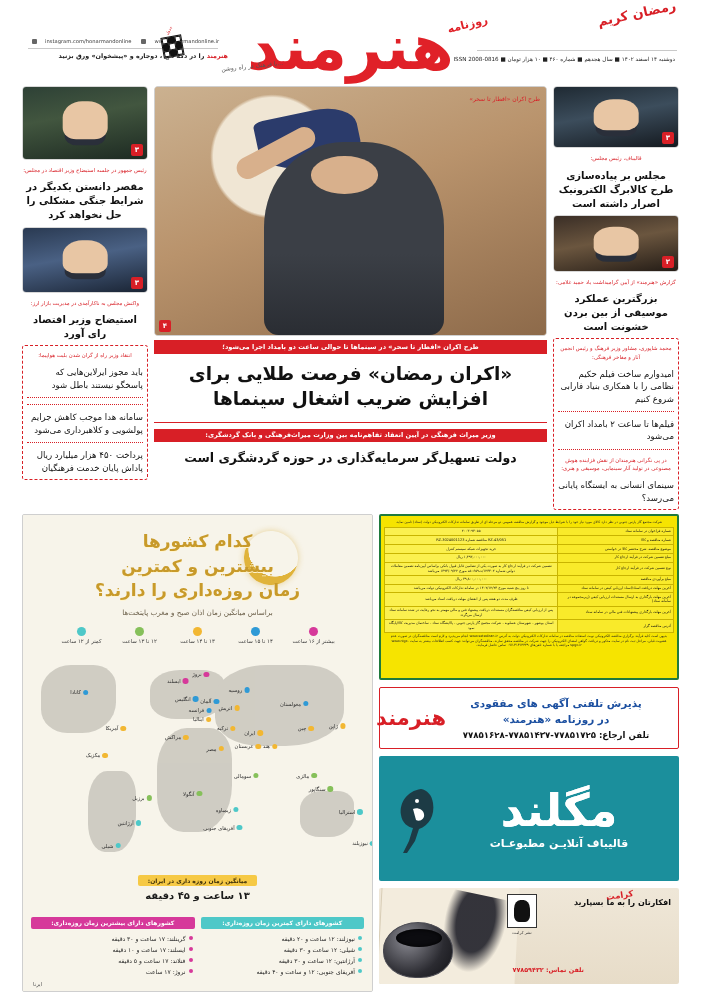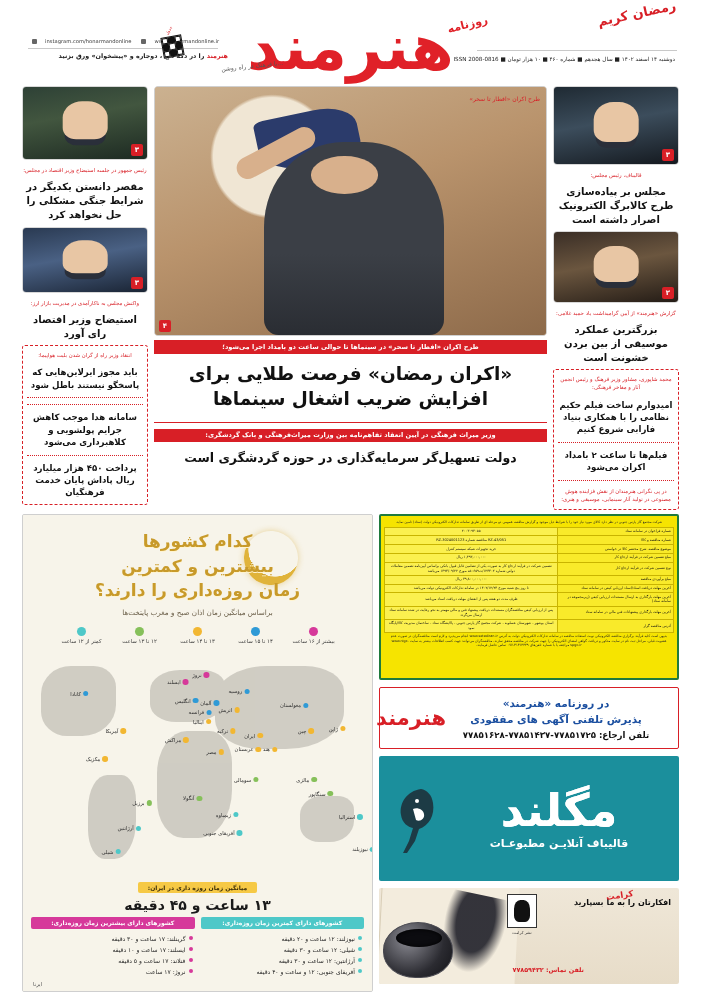--- a/index.html
+++ b/index.html
@@ -37,21 +37,21 @@
   .photo{position:relative;width:100%;border-radius:4px;overflow:hidden;border:1px solid #d8d8d8}
   .ph-pagenum{position:absolute;left:4px;bottom:3px;width:12px;height:12px;background:#d81f26;color:#fff;font-size:7px;line-height:12px;text-align:center;border-radius:2px;font-weight:bold}
   .ph-pagenum.rt{left:auto;right:4px}
 
   .kicker{font-size:5.4px;color:#d81f26;text-align:center;line-height:1.5;padding:2px 1px;direction:rtl}
   .hl{font-size:11px;font-weight:bold;color:#111;text-align:center;line-height:1.42;direction:rtl;padding:0 2px}
   .hl.sm{font-size:10px}
 
   .dotbox{border:1.4px dashed #d81f26;border-radius:3px;padding:5px 4px;display:flex;flex-direction:column;gap:6px}
   .dotbox .kicker{padding:0 0 1px 0}
-  .brief{font-size:8.6px;font-weight:bold;color:#111;text-align:center;line-height:1.45;direction:rtl}
+  .brief{font-size:8.6px;font-weight:normal;color:#111;line-height:1.45;direction:rtl}
   .sepdot{height:0;border-top:1.2px dotted #d81f26}
 
   
   .hero{position:relative;width:100%;height:250px;border:1px solid #d0d0d0;border-radius:4px;overflow:hidden;background:#caa37a}
   .hero-caption{position:absolute;right:6px;top:8px;font-size:6px;color:#d81f26;transform:rotate(0);direction:rtl}
   .redbar{background:#d81f26;color:#fff;font-size:6.6px;font-weight:bold;text-align:center;padding:2.5px 4px;direction:rtl;line-height:1.3}
   .mainhead{font-size:18.5px;font-weight:bold;color:#111;text-align:center;line-height:1.35;direction:rtl;padding:4px 2px}
   .mainhead2{font-size:12.5px;font-weight:bold;color:#111;text-align:center;line-height:1.4;direction:rtl;padding:3px 2px}
   .hr-red{height:1.4px;background:#d81f26;margin:2px 0}
 
@@ -122,21 +122,21 @@
   .lg{display:flex;flex-direction:column;align-items:center;gap:2px;width:44px}
   .lg .dot{width:9px;height:9px;border-radius:50%}
   .lg .lb{font-size:5.4px;color:#3a3a3a;text-align:center;line-height:1.35;direction:rtl}
   .map{position:relative;flex:1;margin:0 4px}
   .map-bg{position:absolute;inset:0;opacity:.85}
   .cont{position:absolute;background:#c9c6bd;border-radius:40% 30% 45% 35%}
   .pin{position:absolute;display:flex;align-items:center;gap:2px;direction:rtl;transform:translate(50%,-50%)}
   .pin .d{width:5.5px;height:5.5px;border-radius:50%;flex:0 0 auto}
   .pin .n{font-size:5.2px;color:#2e2e2e;white-space:nowrap}
   .ir-banner{margin:2px auto 4px;background:#f6c945;color:#3a2d08;font-size:6px;font-weight:bold;padding:2px 10px;border-radius:2px;text-align:center;direction:rtl;width:max-content}
-  .ir-val{text-align:center;font-size:14px;font-weight:bold;color:#1a1a1a;margin-bottom:4px;direction:rtl}
+  .ir-val{text-align:center;font-size:10px;font-weight:bold;color:#1a1a1a;margin-bottom:16px;direction:rtl}
   .ig-lists{display:flex;gap:6px;padding:0 8px 4px}
   .lst{flex:1}
   .lst-h{font-size:6px;font-weight:bold;color:#fff;padding:2.5px 6px;border-radius:2px;text-align:center;direction:rtl}
   .lst ul{list-style:none;padding:4px 2px 0;direction:rtl}
   .lst li{font-size:6px;color:#1f1f1f;line-height:1.85;display:flex;align-items:center;gap:3px;justify-content:flex-start}
   .lst li .b{width:4px;height:4px;border-radius:50%;flex:0 0 auto}
   .ig-src{text-align:left;font-size:5.4px;color:#555;padding:0 10px 4px;direction:rtl}
 
   .hero-img{position:absolute;inset:0;background:
      radial-gradient(circle at 30% 28%, #f0e6d4 0 18%, transparent 19%),
@@ -217,20 +217,21 @@
       <div class="kicker">گزارش «هنرمند» از آیین گرامیداشت یاد حمید غلامی:</div>
       <div class="hl sm">بزرگترین عملکرد موسیقی از بین بردن خشونت است</div>
 
       <div class="dotbox">
         <div class="kicker">محمد شاپوری، مشاور وزیر فرهنگ و رئیس انجمن آثار و مفاخر فرهنگی:</div>
         <div class="brief">امیدوارم ساخت فیلم حکیم نظامی را با همکاری بنیاد فارابی شروع کنیم</div>
         <div class="sepdot"></div>
         <div class="brief">فیلم‌ها تا ساعت ۲ بامداد اکران می‌شود</div>
         <div class="sepdot"></div>
         <div class="kicker">در پی نگرانی هنرمندان از نقش فزاینده هوش مصنوعی در تولید آثار سینمایی، موسیقی و هنری:</div>
+        <div class="brief">سینمای انسانی به ایستگاه پایانی می‌رسد؟</div>
       </div>
     </div>
 
     <div class="col-center">
       <div class="hero">
         <div class="hero-img"></div>
         <div class="hero-cloth"></div>
         <div class="hero-arm"></div>
         <div class="hero-person"></div>
         <div class="hero-head"></div>
@@ -327,22 +328,22 @@
         </table>
         <div class="t-note">بدیهی است کلیه فرآیند برگزاری مناقصه الکترونیکی نوبت استفاده مناقصه در سامانه تدارکات الکترونیکی دولت به آدرس www.setadiran.ir انجام می‌پذیرد و لازم است مناقصه‌گران در صورت عدم عضویت قبلی، مراحل ثبت نام در سایت مذکور و دریافت گواهی امضای الکترونیکی را جهت شرکت در مناقصه محقق سازند. مناقصه‌گران می‌توانند جهت کسب اطلاعات بیشتر به سایت www.nigc-spgc.ir مراجعه یا با شماره تلفن‌های ۳۱۳۱۴۴۴۹-۰۷۷ تماس حاصل فرمایند.</div>
         <div class="t-foot">
           
           
         </div>
       </div>
 
       <div class="lost">
         <div class="lost-txt">
+          <div class="l1">پذیرش تلفنی آگهی های مفقودی</div>
           <div class="l1">در روزنامه «هنرمند»</div>
-          <div class="l1">پذیرش تلفنی آگهی های مفقودی</div>
           <div class="l2"><span>تلفن ارجاع:</span> <span>۷۷۸۵۱۷۲۵-۷۷۸۵۱۴۳۷-۷۷۸۵۱۶۲۸</span></div>
         </div>
         <div class="lost-seal">هنرمند</div>
       </div>
 
       <div class="magland">
         <div class="mg-word">
           <div class="mg-logo">مگلند</div>
           <div class="mg-sub">قالیباف آنلایـن مطبوعـات</div>
         </div>

